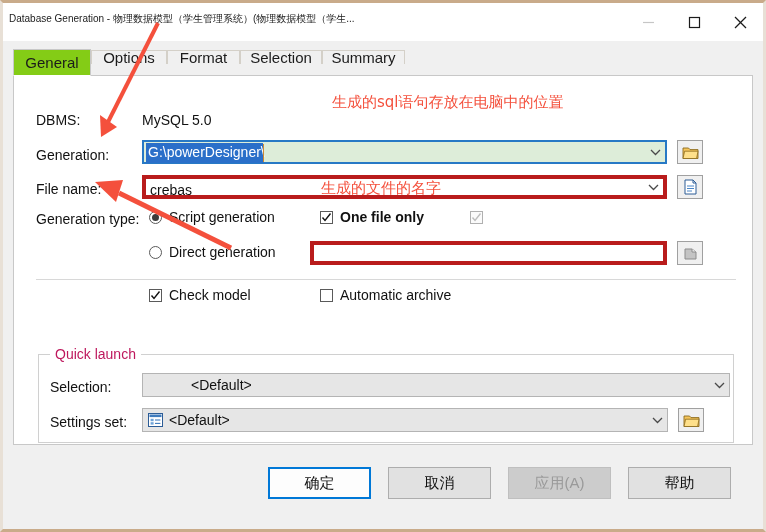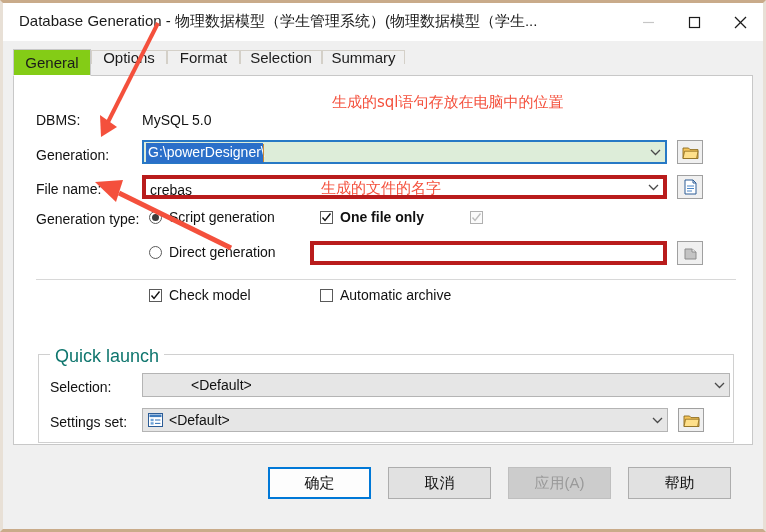--- a/index.html
+++ b/index.html
@@ -18,22 +18,22 @@
     border-bottom:3px solid #c9ab8a;
     border-left:3px solid #e8e0d6;
     border-right:3px solid #e8e0d6;
   }
   
   .titlebar{
     position:absolute;left:0;top:0;right:0;height:38px;
     background:#ffffff;
   }
   .title-text{
-    position:absolute;left:16px;top:9px;
-    font-size:15px;color:#1b1b1b;
+    position:absolute;left:6px;top:9px;
+    font-size:10px;color:#1b1b1b;
     white-space:nowrap;
     letter-spacing:0px;
   }
   .winbtns{position:absolute;right:0;top:0;height:38px;display:flex;}
   .winbtn{
     width:46px;height:38px;display:flex;align-items:center;justify-content:center;
     color:#1b1b1b;
   }
   .winbtn.min{color:#c6c6c6;}
   .winbtn svg{display:block;}
@@ -129,21 +129,21 @@
   
   .sep{
     position:absolute;height:1px;background:#d8d8d8;
   }
   
   .group{
     position:absolute;box-sizing:border-box;
     border:1px solid #d0d0d0;
   }
   .group-title{
-    position:absolute;font-size:18px;color:#0f766e;background:#ffffff;
+    position:absolute;font-size:14px;color:#be185d;background:#ffffff;
     padding:0 5px;white-space:nowrap;
   }
   
   .btn{
     position:absolute;box-sizing:border-box;
     height:32px;width:103px;
     background:#e1e1e1;
     border:1px solid #adadad;
     font-size:15px;color:#111;
     display:flex;align-items:center;justify-content:center;

